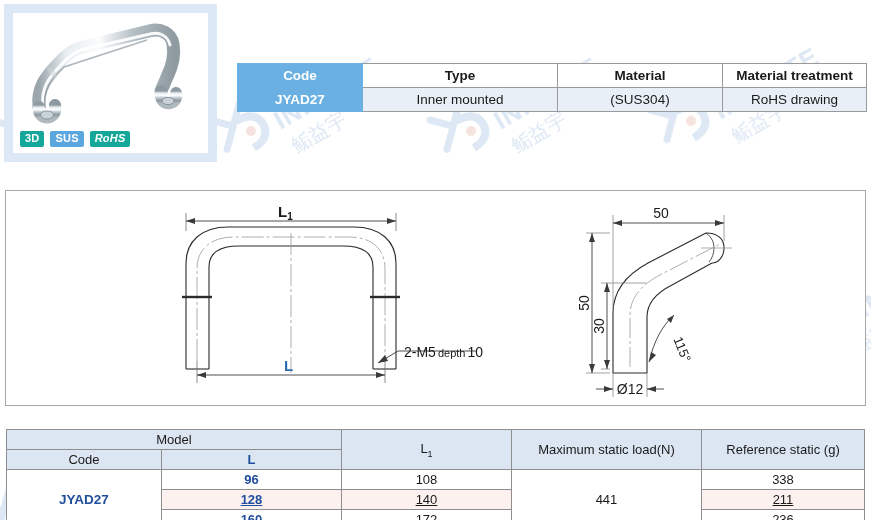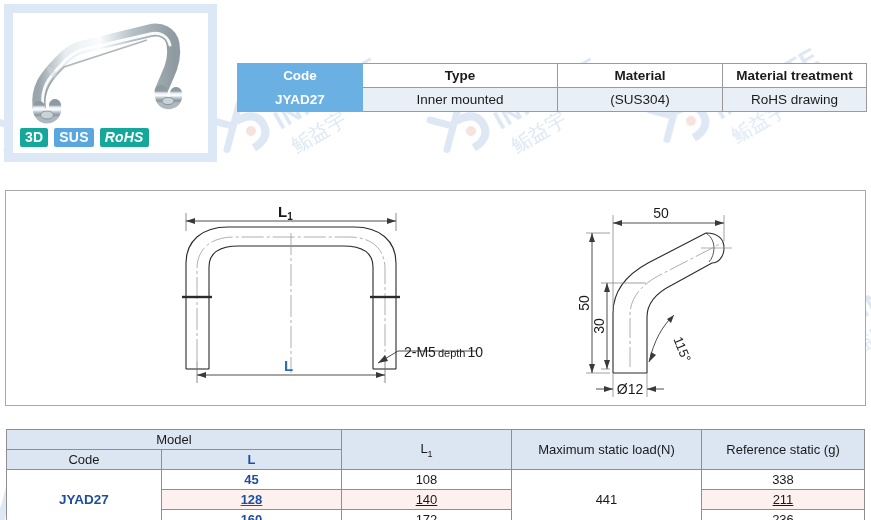--- a/index.html
+++ b/index.html
@@ -45,21 +45,21 @@
     left: 8px; top: 2px;
   }
   #badge-row {
     position: absolute;
     left: 7px; bottom: 6px;
     display: flex;
     gap: 6px;
     z-index: 12;
   }
   .badge {
-    font-size: 14px;
+    font-size: 11px;
     font-weight: bold;
     color: #ffffff;
     padding: 2px 5px 3px 5px;
     border-radius: 2px;
     line-height: 1;
     letter-spacing: 0.2px;
     font-family: "Liberation Sans", sans-serif;
   }
   .badge-3d   { background: #15a89a; }
   .badge-sus  { background: #5aa7e0; }
@@ -353,21 +353,21 @@
   </tr>
   <tr>
     <td class="hd col-code">Code</td>
     <td class="hd col-l blue-bold">L</td>
   </tr>
 
   <tr>
     <td rowspan="3">
       <span class="code-strong">JYAD27</span>
     </td>
-    <td class="blue-bold">45</td>
+    <td class="blue-bold">96</td>
     <td>108</td>
     <td rowspan="3">441</td>
     <td>338</td>
   </tr>
   <tr class="alt">
     <td class="blue-bold">128</td>
     <td>140</td>
     <td>211</td>
   </tr>
   <tr>

